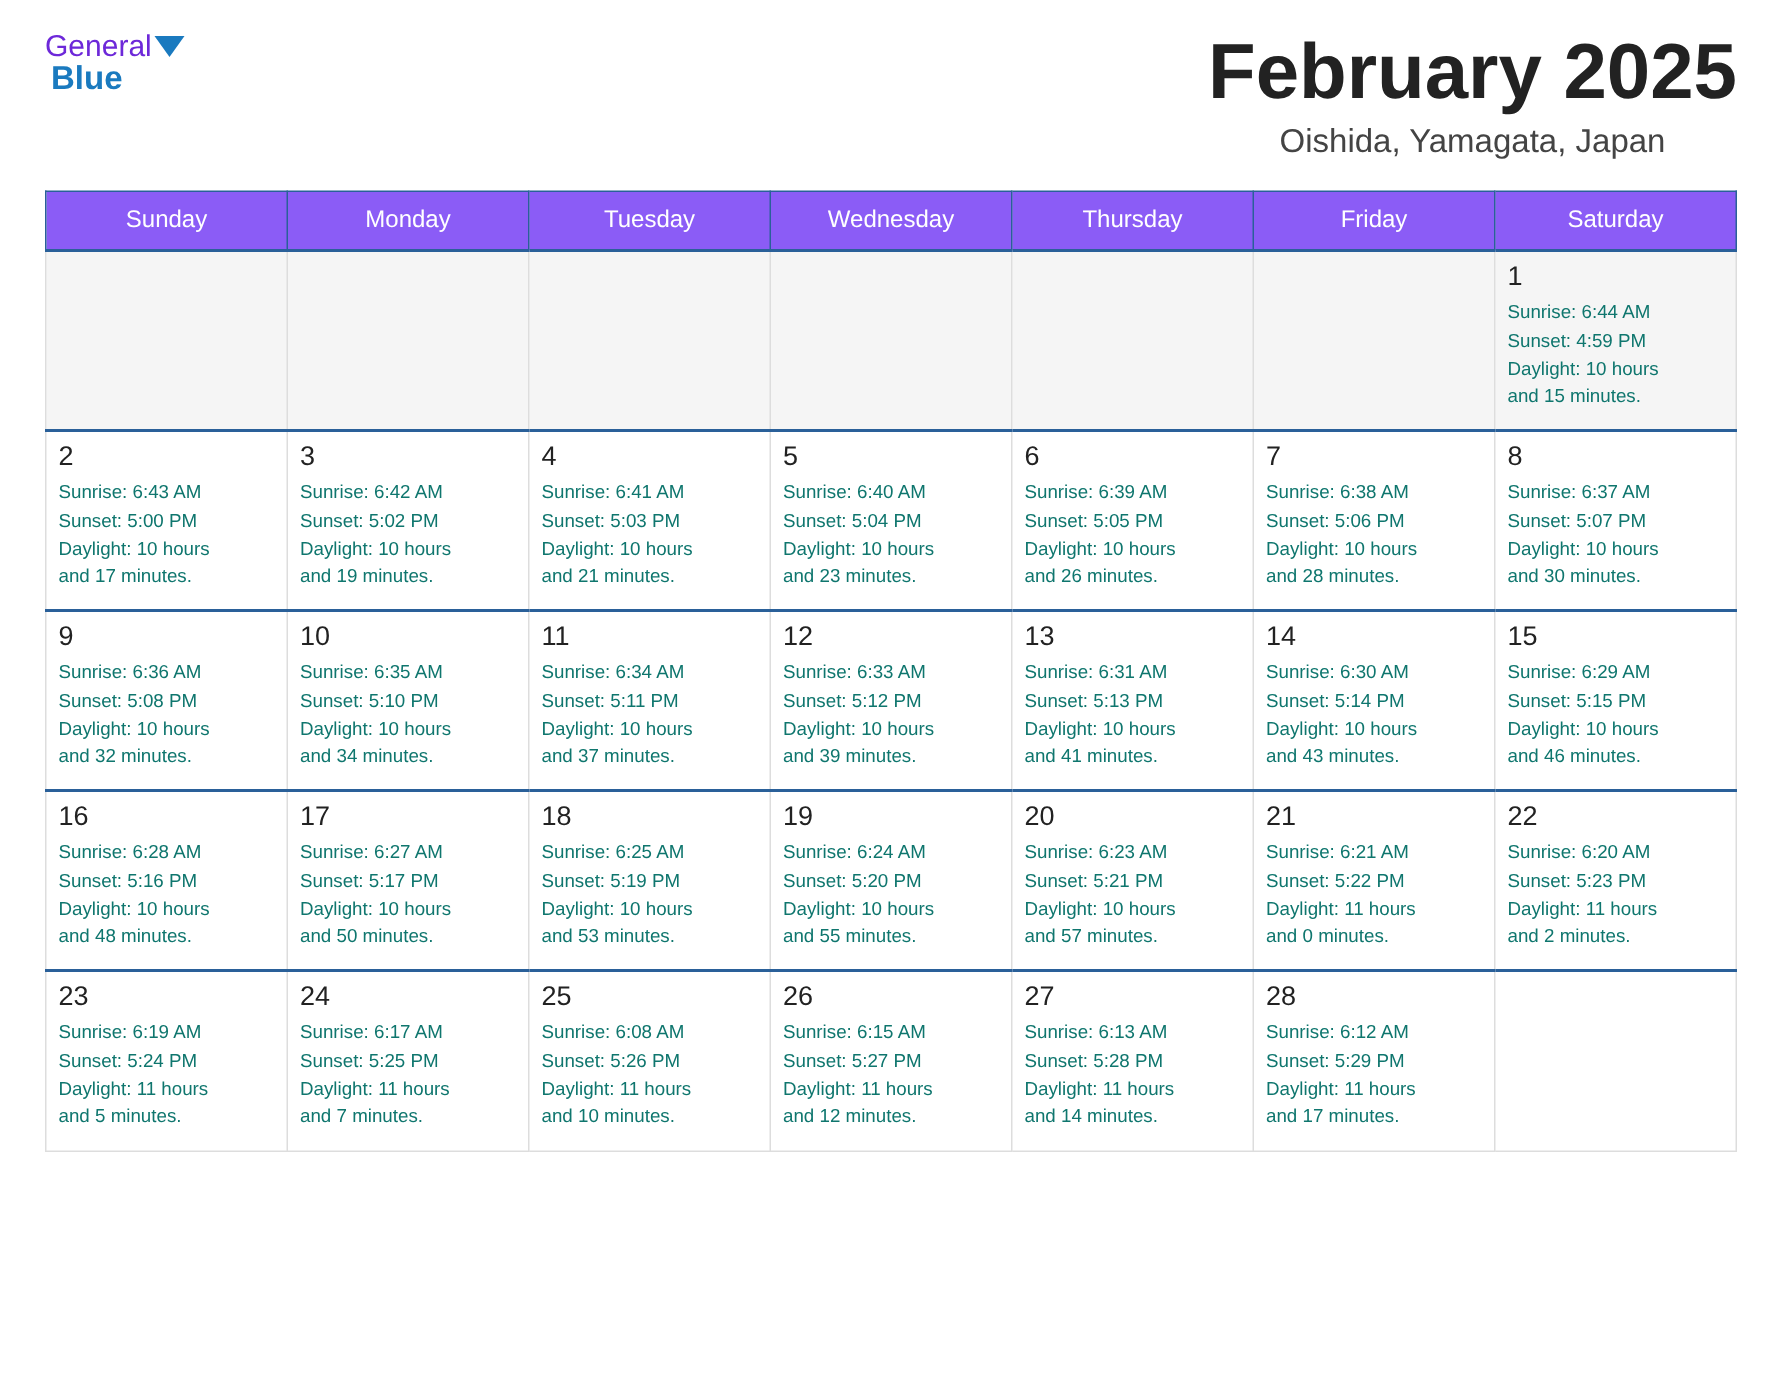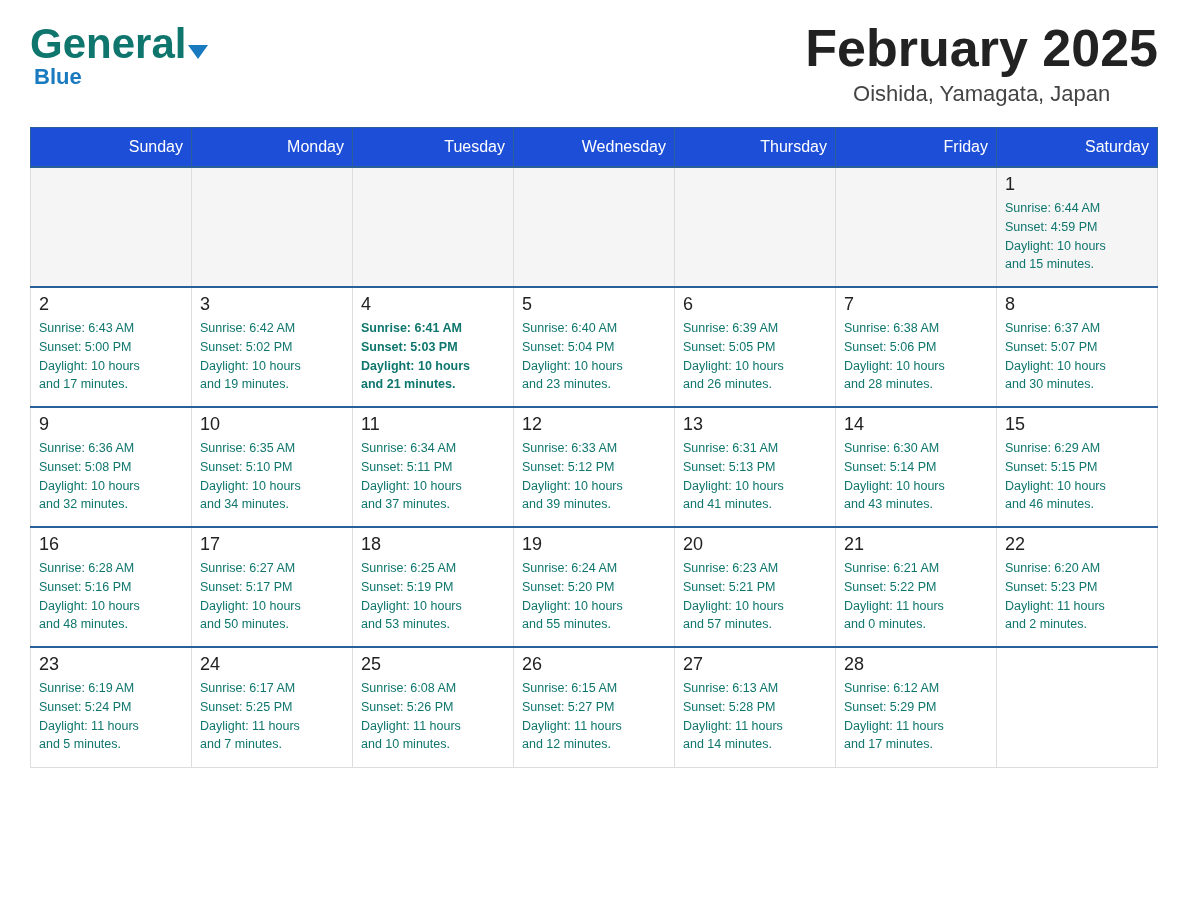--- a/index.html
+++ b/index.html
@@ -54,26 +54,26 @@
       font-size: 22px;
       color: #444;
       margin-top: 4px;
     }
     .calendar {
       width: 100%;
       border-collapse: collapse;
       table-layout: fixed;
     }
     .calendar thead th {
-      background-color: #1d4ed8;
+      background-color: #8b5cf6;
       color: #fff;
       padding: 10px 8px;
       font-size: 16px;
       font-weight: normal;
-      text-align: right;
+      text-align: center;
       border: 1px solid #2a6099;
     }
     .calendar tbody td {
       border: 1px solid #ccc;
       vertical-align: top;
       padding: 6px 8px;
       height: 120px;
       font-size: 13px;
       color: #333;
       background: #fff;
@@ -105,21 +105,21 @@
     .calendar tbody tr td:not(:first-child) {
       border-left: 1px solid #ddd;
     }
   </style>
 </head>
 <body>
 
 <div class="header">
   <div class="logo">
     <div>
-      <span style="font-size:42px;font-weight:bold;color:#0f766e;">General</span><span class="logo-triangle"></span>
+      <span style="font-size:20px;font-weight:normal;color:#6d28d9;">General</span><span class="logo-triangle"></span>
     </div>
     <div class="logo-blue-text">Blue</div>
   </div>
   <div class="title-section">
     <div class="month-title">February 2025</div>
     <div class="location">Oishida, Yamagata, Japan</div>
   </div>
 </div>
 
 <table class="calendar">
@@ -160,21 +160,21 @@
         </td>
         <td>
           <span class="day-number">3</span>
           <div class="day-info" style="white-space: pre-line;">Sunrise: 6:42 AM
 Sunset: 5:02 PM
 Daylight: 10 hours
 and 19 minutes.</div>
         </td>
         <td>
           <span class="day-number">4</span>
-          <div class="day-info" style="white-space: pre-line; font-weight: bold;">Sunrise: 6:41 AM
+          <div class="day-info" style="white-space: pre-line;">Sunrise: 6:41 AM
 Sunset: 5:03 PM
 Daylight: 10 hours
 and 21 minutes.</div>
         </td>
         <td>
           <span class="day-number">5</span>
           <div class="day-info" style="white-space: pre-line;">Sunrise: 6:40 AM
 Sunset: 5:04 PM
 Daylight: 10 hours
 and 23 minutes.</div>

